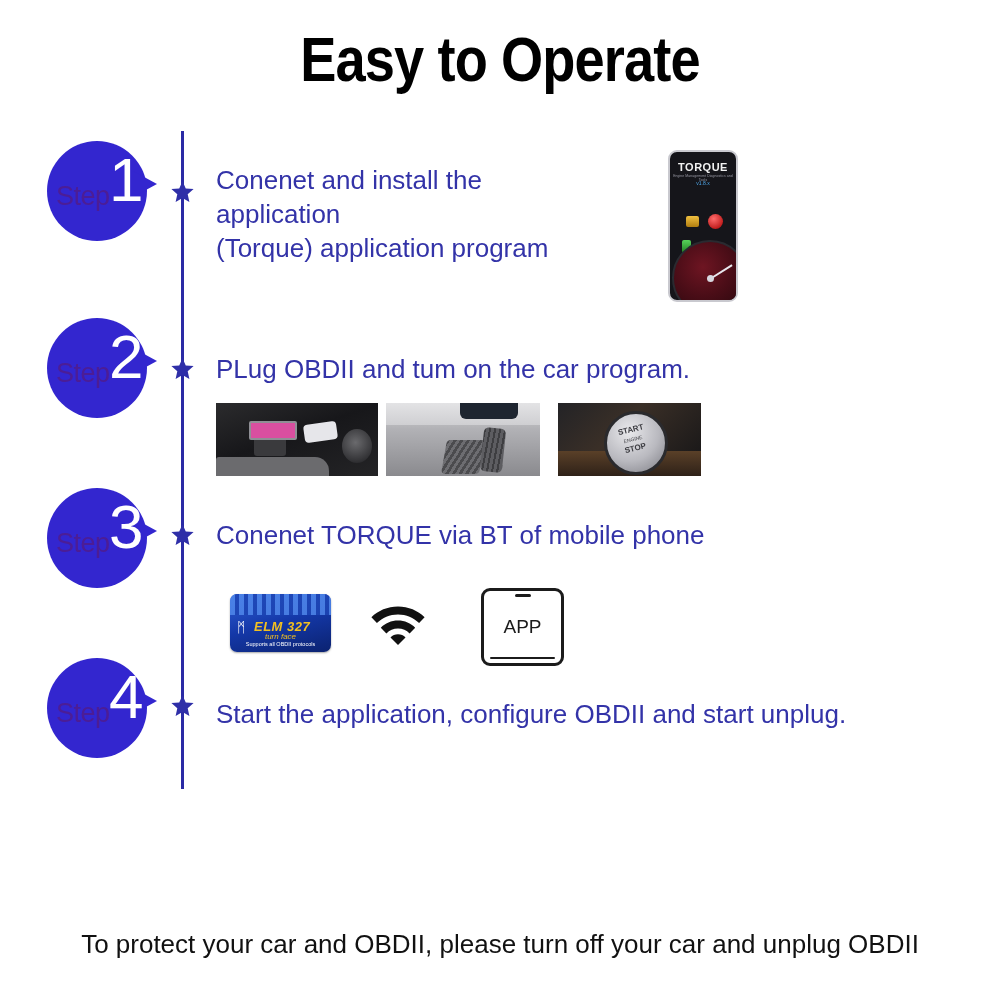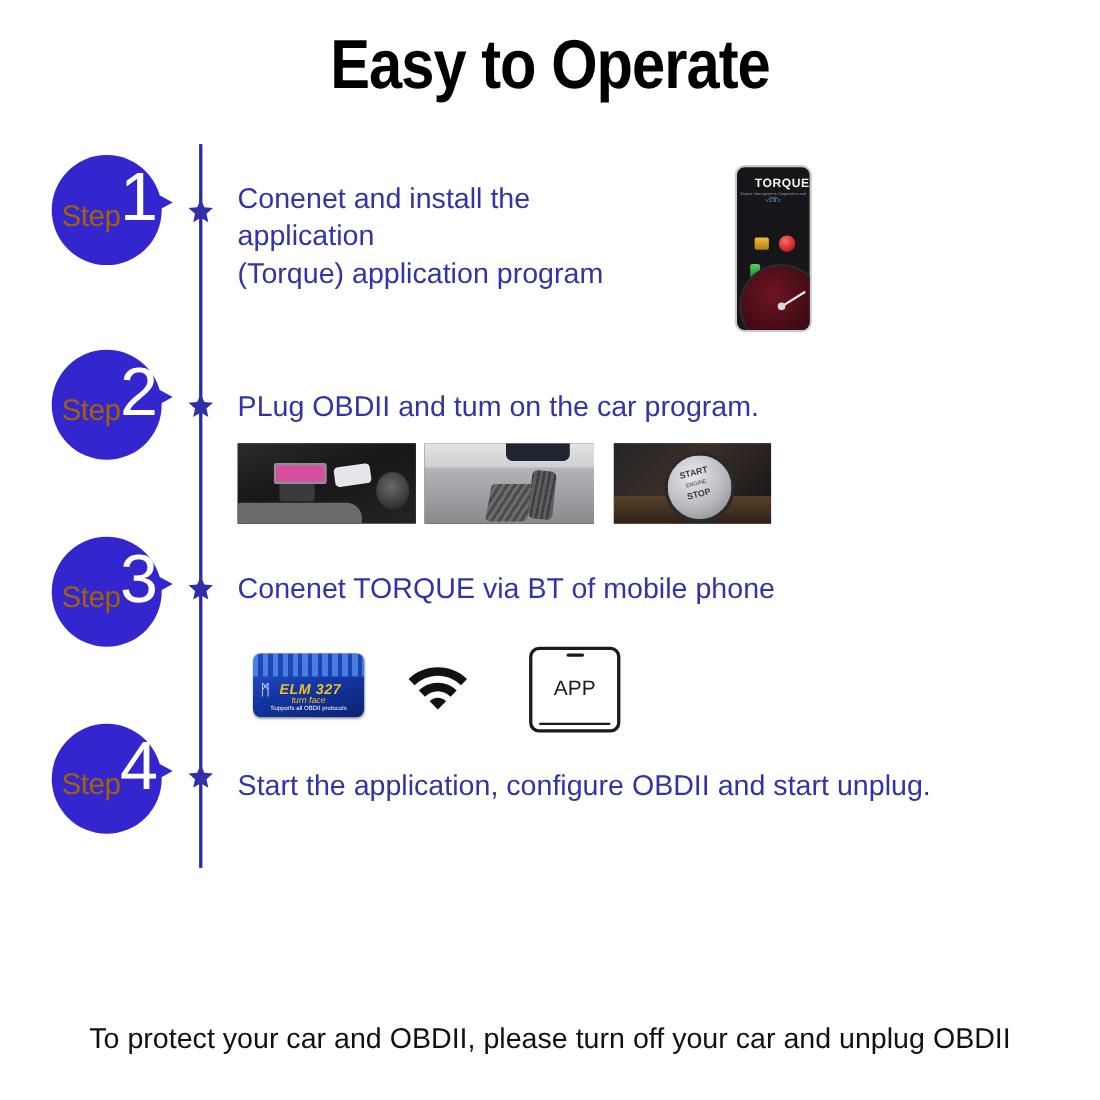--- a/index.html
+++ b/index.html
@@ -80,21 +80,21 @@
     border-top: 13px solid transparent;
     border-bottom: 13px solid transparent;
     border-left: 24px solid #3326cf;
   }
   .step-bubble .step-word {
     position: absolute;
     left: 9px;
     top: 40px;
     font-size: 27px;
     font-weight: 500;
-    color: #a16207;
+    color: #4c1d95;
     letter-spacing: -0.5px;
     font-family: "Liberation Sans", sans-serif;
   }
   .step-bubble .step-num {
     position: absolute;
     left: 62px;
     top: 8px;
     font-size: 62px;
     font-weight: 400;
     color: #ffffff;
@@ -133,21 +133,21 @@
     height: 148px;
     border-radius: 9px;
     background: #15151a;
     border: 2px solid #c9c9cf;
     overflow: hidden;
   }
   #torque-phone .tq-title {
     position: absolute;
     left: 0; top: 9px;
     width: 100%;
-    text-align: right;
+    text-align: center;
     color: #f2f2f2;
     font-size: 11px;
     font-weight: bold;
     letter-spacing: 0.5px;
     font-family: "Liberation Sans", sans-serif;
   }
   #torque-phone .tq-sub {
     position: absolute;
     left: 0; top: 22px;
     width: 100%;

